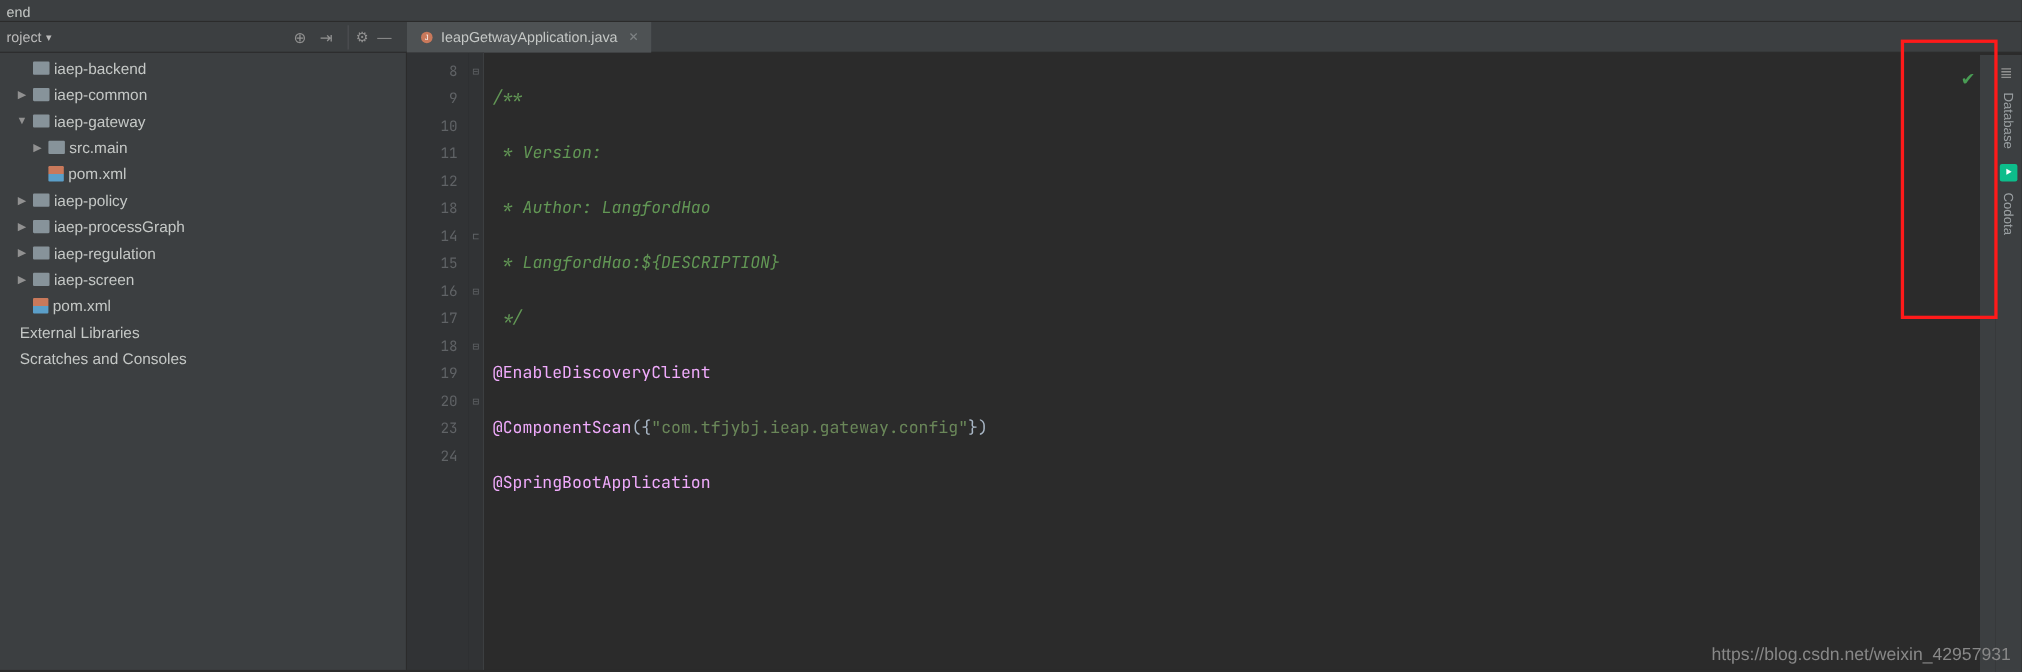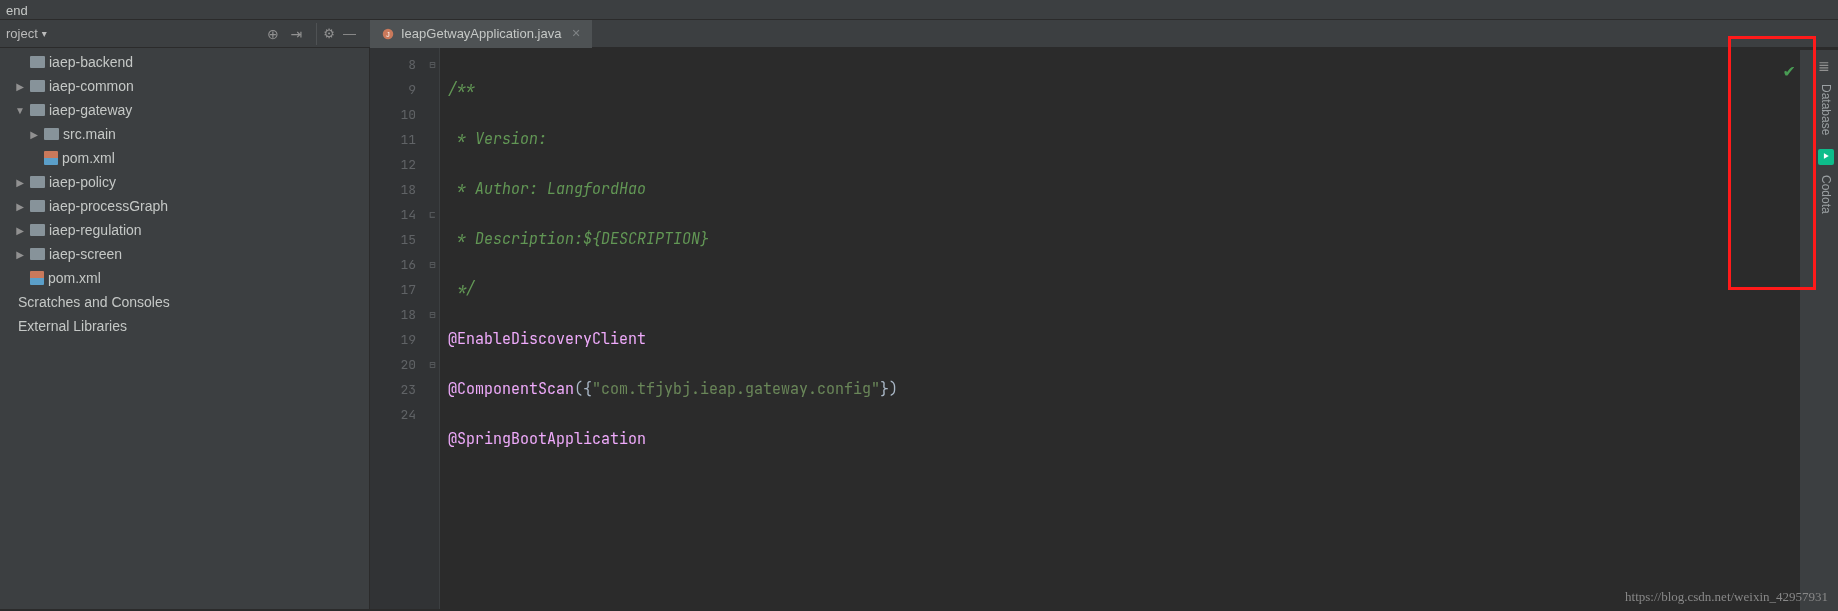--- a/index.html
+++ b/index.html
@@ -195,22 +195,21 @@
       right: 42px;
       top: 62px;
       color: #499c54;
       font-size: 16px;
     }
     .watermark {
       position: absolute;
       right: 10px;
       bottom: 6px;
       color: #888;
-      font-size: 13px;
-      font-family: Liberation Serif, serif;
+      font-size: 16px;
     }
     .editor-scrollbar {
       position: absolute;
       right: 24px;
       top: 50px;
       width: 14px;
       height: calc(611px - 50px);
       background: #3c3f41;
     }
   </style>
@@ -296,25 +295,25 @@
             <span>iaep-screen</span>
           </div>
           <div class="tree-row l1">
             <span class="arrow blank">▶</span>
             <span class="xml-icon"></span>
             <span>pom.xml</span>
           </div>
         </div>
       <div class="tree-row l0">
         <span class="arrow blank">▶</span>
-        <span>Scratches and Consoles</span>
+        <span>External Libraries</span>
       </div>
       <div class="tree-row l0">
         <span class="arrow blank">▶</span>
-        <span>External Libraries</span>
+        <span>Scratches and Consoles</span>
       </div>
     </div>
   </div>
 
   <div class="editor">
     <div class="gutter" id="gutter">
         <div>8</div>
         <div>9</div>
         <div>10</div>
         <div>11</div>
@@ -344,21 +343,21 @@
         <div class="fold-mark">⊟</div>
         <div class="fold-mark"></div>
       <div class="fold-mark">⊟</div>
         <div class="fold-mark"></div>
         <div class="fold-mark"></div>
     </div>
     <div class="code">
 <div><span class="doc-comment">/**</span></div>
 <div><span class="doc-comment"> * Version:</span></div>
 <div><span class="doc-comment"> * Author: LangfordHao</span></div>
-<div><span class="doc-comment"> * Description:${DESCRIPTION}</span></div>
+<div><span class="doc-comment"> * LangfordHao:${DESCRIPTION}</span></div>
 <div><span class="doc-comment"> */</span></div>
 <div><span class="annotation">@EnableDiscoveryClient</span></div>
 <div><span class="annotation">@ComponentScan</span><span class="plain">({</span><span class="string">"com.tfjybj.ieap.gateway.config"</span><span class="plain">})</span></div>
 <div><span class="annotation">@SpringBootApplication</span></div>
 
 
 
 
     </div>
   </div>

